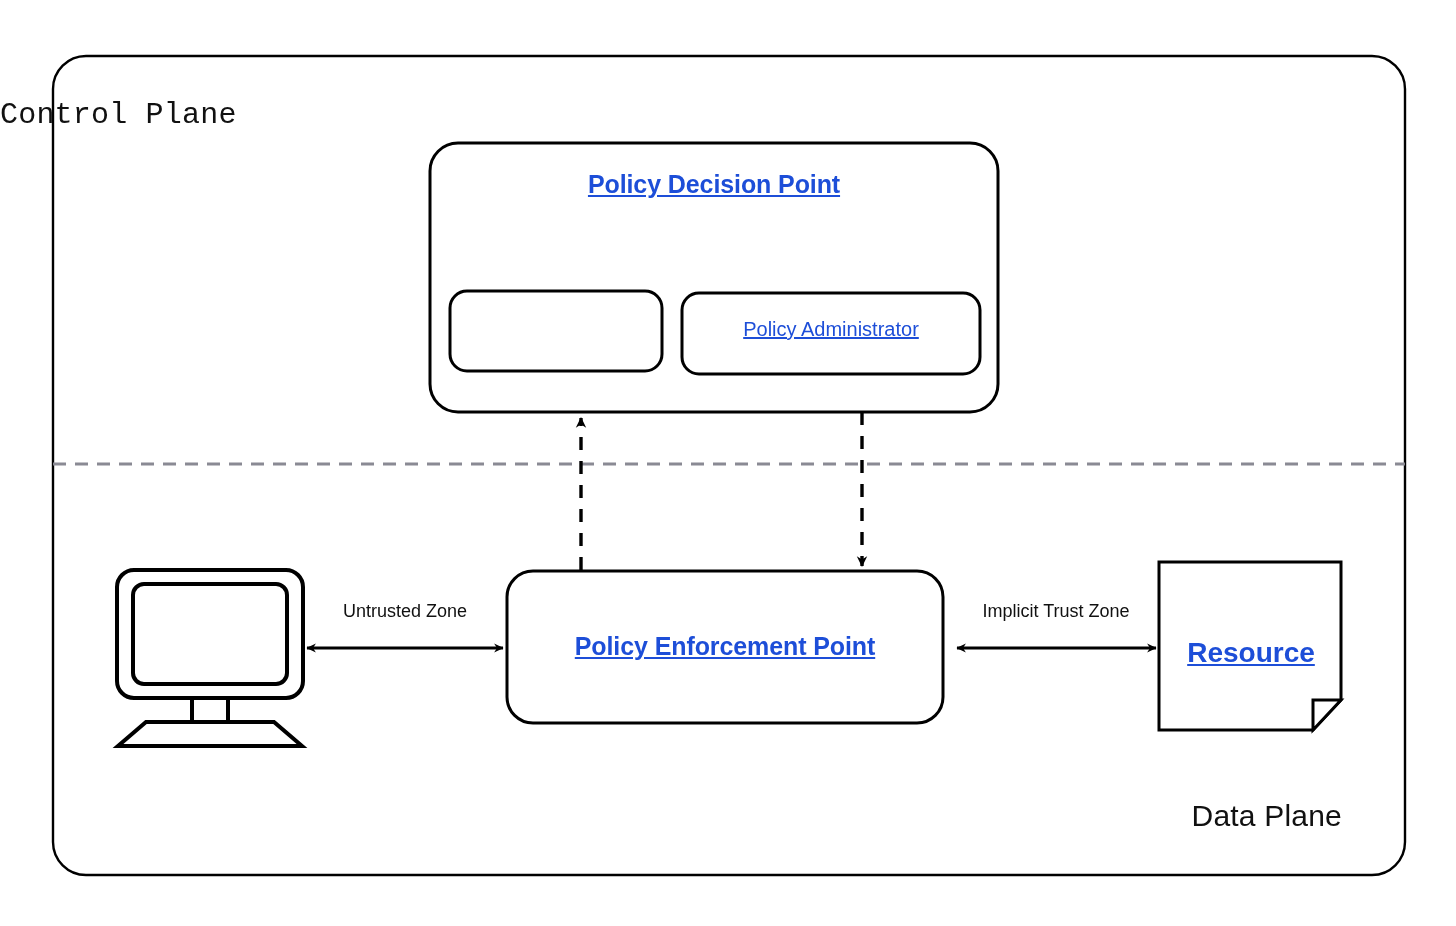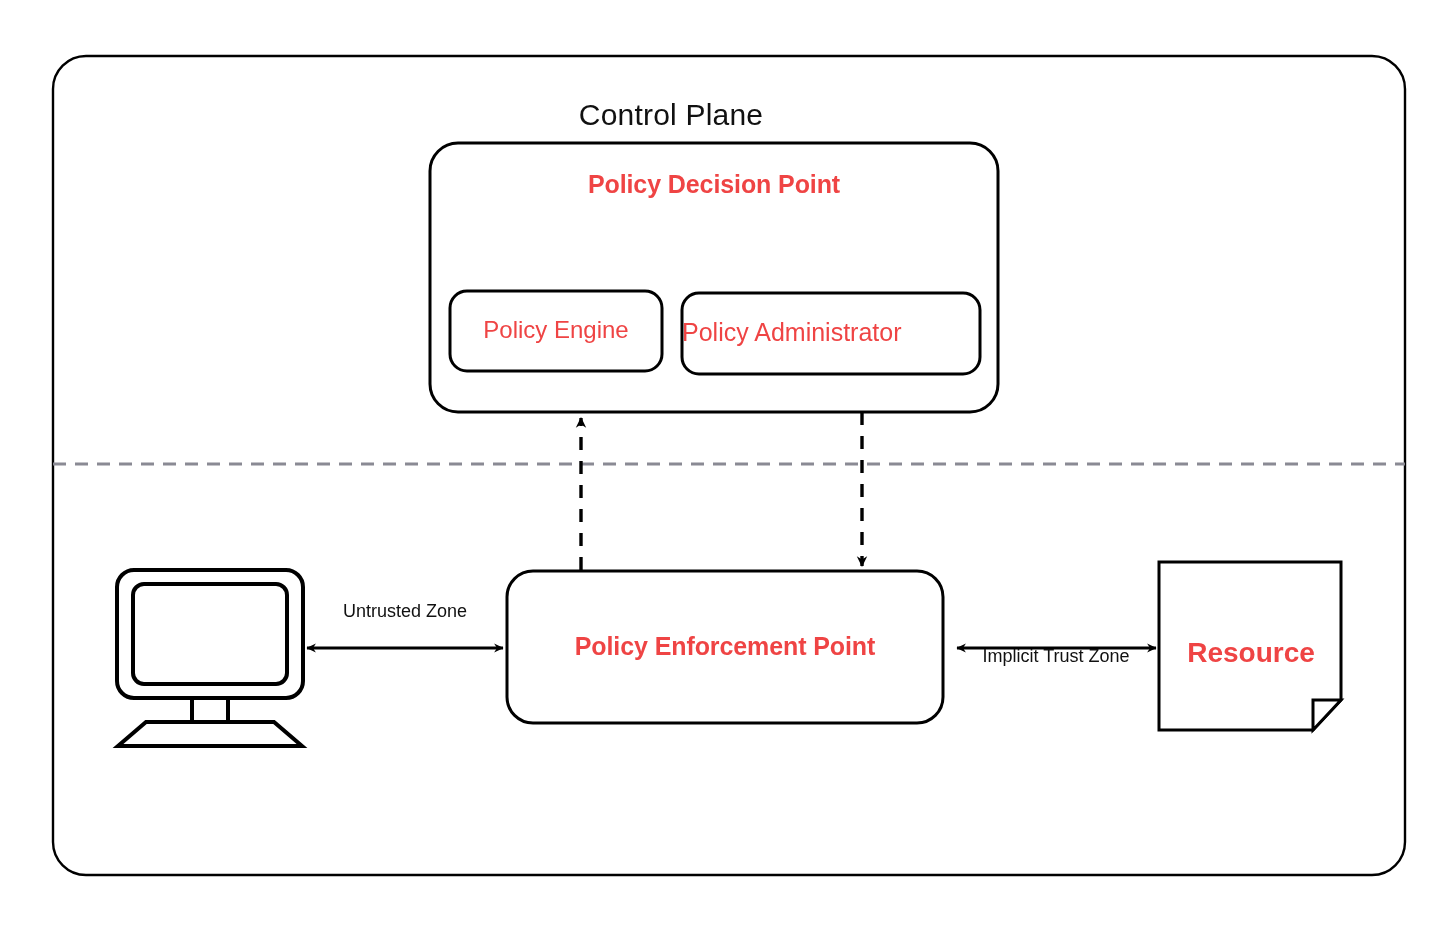--- a/index.html
+++ b/index.html
@@ -31,32 +31,34 @@
     font-size: 30px;
     font-weight: 400;
     color: #111111;
     letter-spacing: 0.2px;
     white-space: nowrap;
   }
   #control-plane-label {
     left: 0;
     top: 98px;
     width: 1342px;
-    text-align: center;
+    text-align: left;
+    font-family: Liberation Mono, monospace;
   }
   #data-plane-label {
     left: 0;
     top: 799px;
     width: 1342px;
     text-align: right;
   }
   .box-title {
     position: absolute;
     white-space: nowrap;
-    color: #ef4444;
+    color: #1d4ed8;
+    text-decoration: underline;
   }
   #pdp-title {
     left: 430px;
     top: 170px;
     width: 568px;
     text-align: center;
     font-size: 25px;
     font-weight: 700;
     letter-spacing: -0.1px;
   }
@@ -65,22 +67,22 @@
     top: 316px;
     width: 212px;
     text-align: center;
     font-size: 24px;
     font-weight: 400;
   }
   #pa-label {
     left: 682px;
     top: 318px;
     width: 298px;
-    text-align: left;
-    font-size: 25px;
+    text-align: center;
+    font-size: 20px;
     font-weight: 400;
   }
   #pep-label {
     left: 506px;
     top: 632px;
     width: 438px;
     text-align: center;
     font-size: 25px;
     font-weight: 700;
     letter-spacing: -0.1px;
@@ -103,21 +105,20 @@
   }
   #untrusted-zone-label {
     left: 300px;
     top: 601px;
     width: 210px;
   }
   #implicit-trust-zone-label {
     left: 950px;
     top: 601px;
     width: 212px;
-    margin-top: 45px;
   }
 </style>
 </head>
 <body>
 
 <div id="diagram-root">
 
   <svg id="diagram-svg" viewBox="0 0 1456 926" xmlns="http://www.w3.org/2000/svg">
 
     <defs>
@@ -161,24 +162,24 @@
 
     <g>
       <path d="M 1159 562 L 1341 562 L 1341 700 L 1313 730 L 1159 730 Z" fill="#ffffff" stroke="#000000" stroke-width="3" stroke-linejoin="miter"></path>
       <path d="M 1313 700 L 1341 700 L 1313 730 Z" fill="#ffffff" stroke="#000000" stroke-width="3" stroke-linejoin="miter"></path>
     </g>
 
   </svg>
 
   <div class="layer-label" id="control-plane-label">Control Plane</div>
 
+  <div class="layer-label" id="data-plane-label">Data Plane</div>
 
   <div class="box-title" id="pdp-title">Policy Decision Point</div>
 
-  <div class="box-title" id="pe-label">Policy Engine</div>
 
   <div class="box-title" id="pa-label">Policy Administrator</div>
 
   <div class="box-title" id="pep-label">Policy Enforcement Point</div>
 
   <div class="box-title" id="resource-label">Resource</div>
 
   <div class="zone-label" id="untrusted-zone-label">Untrusted Zone</div>
 
   <div class="zone-label" id="implicit-trust-zone-label">Implicit Trust Zone</div>

